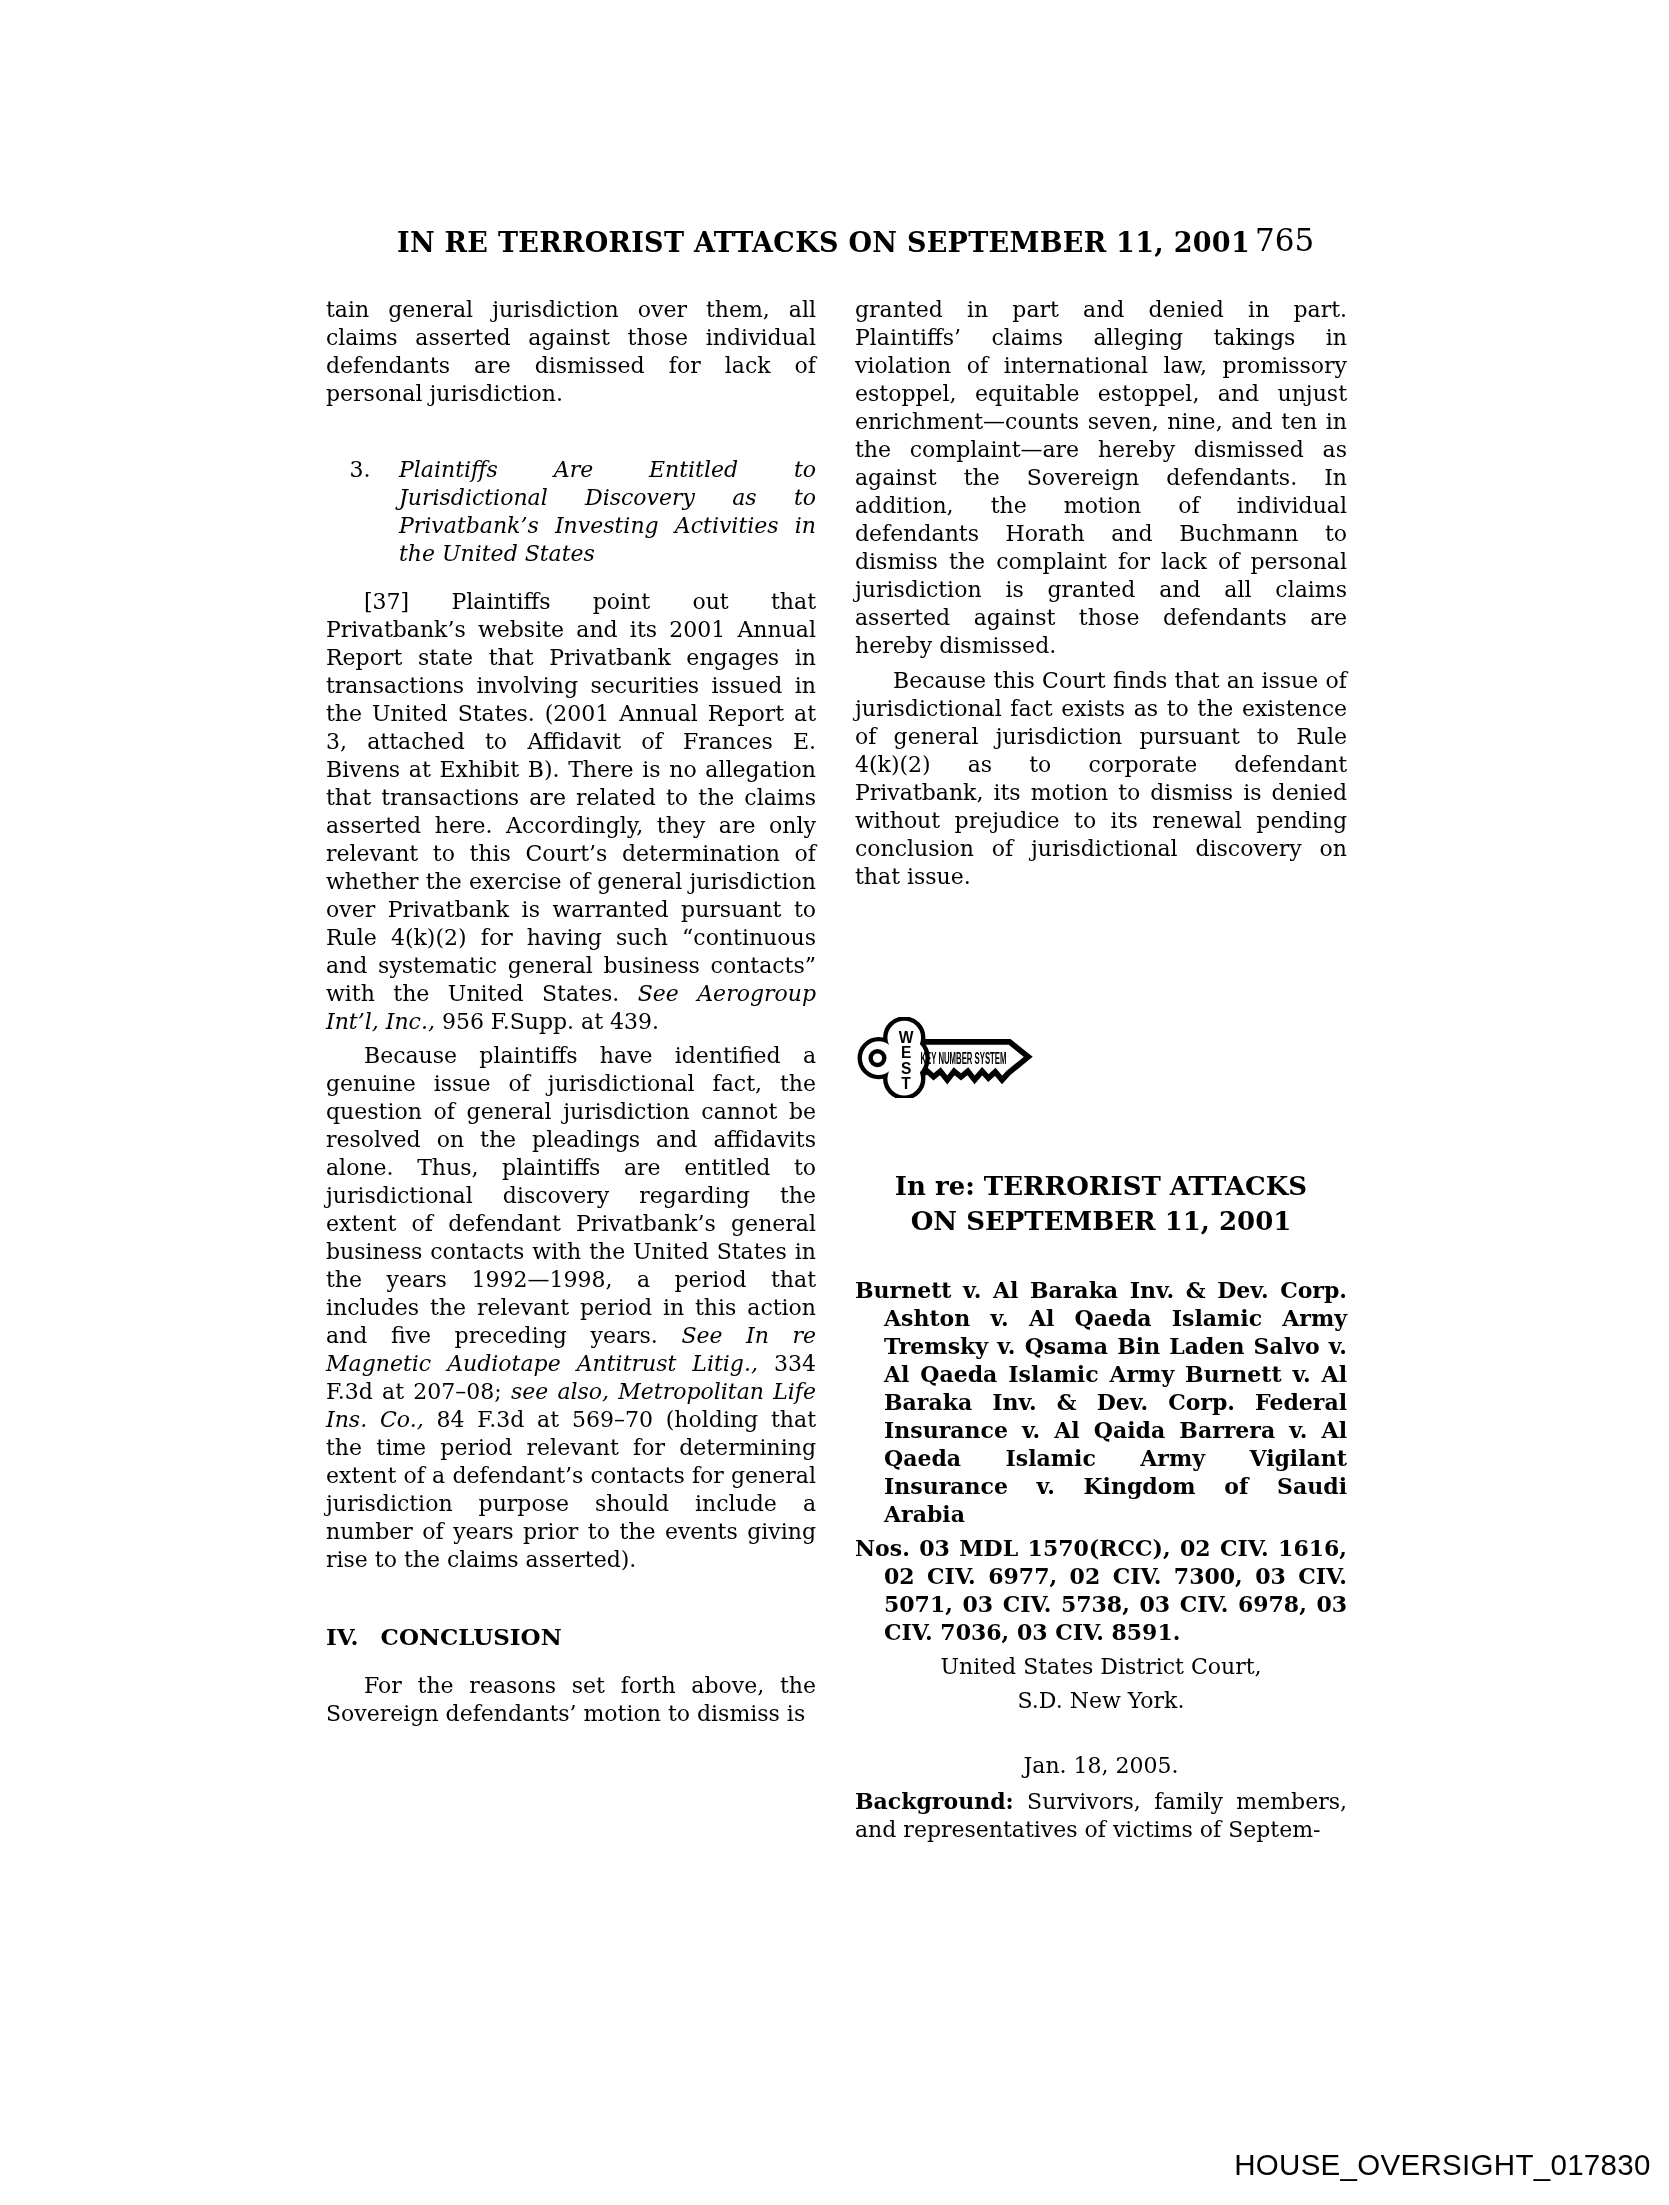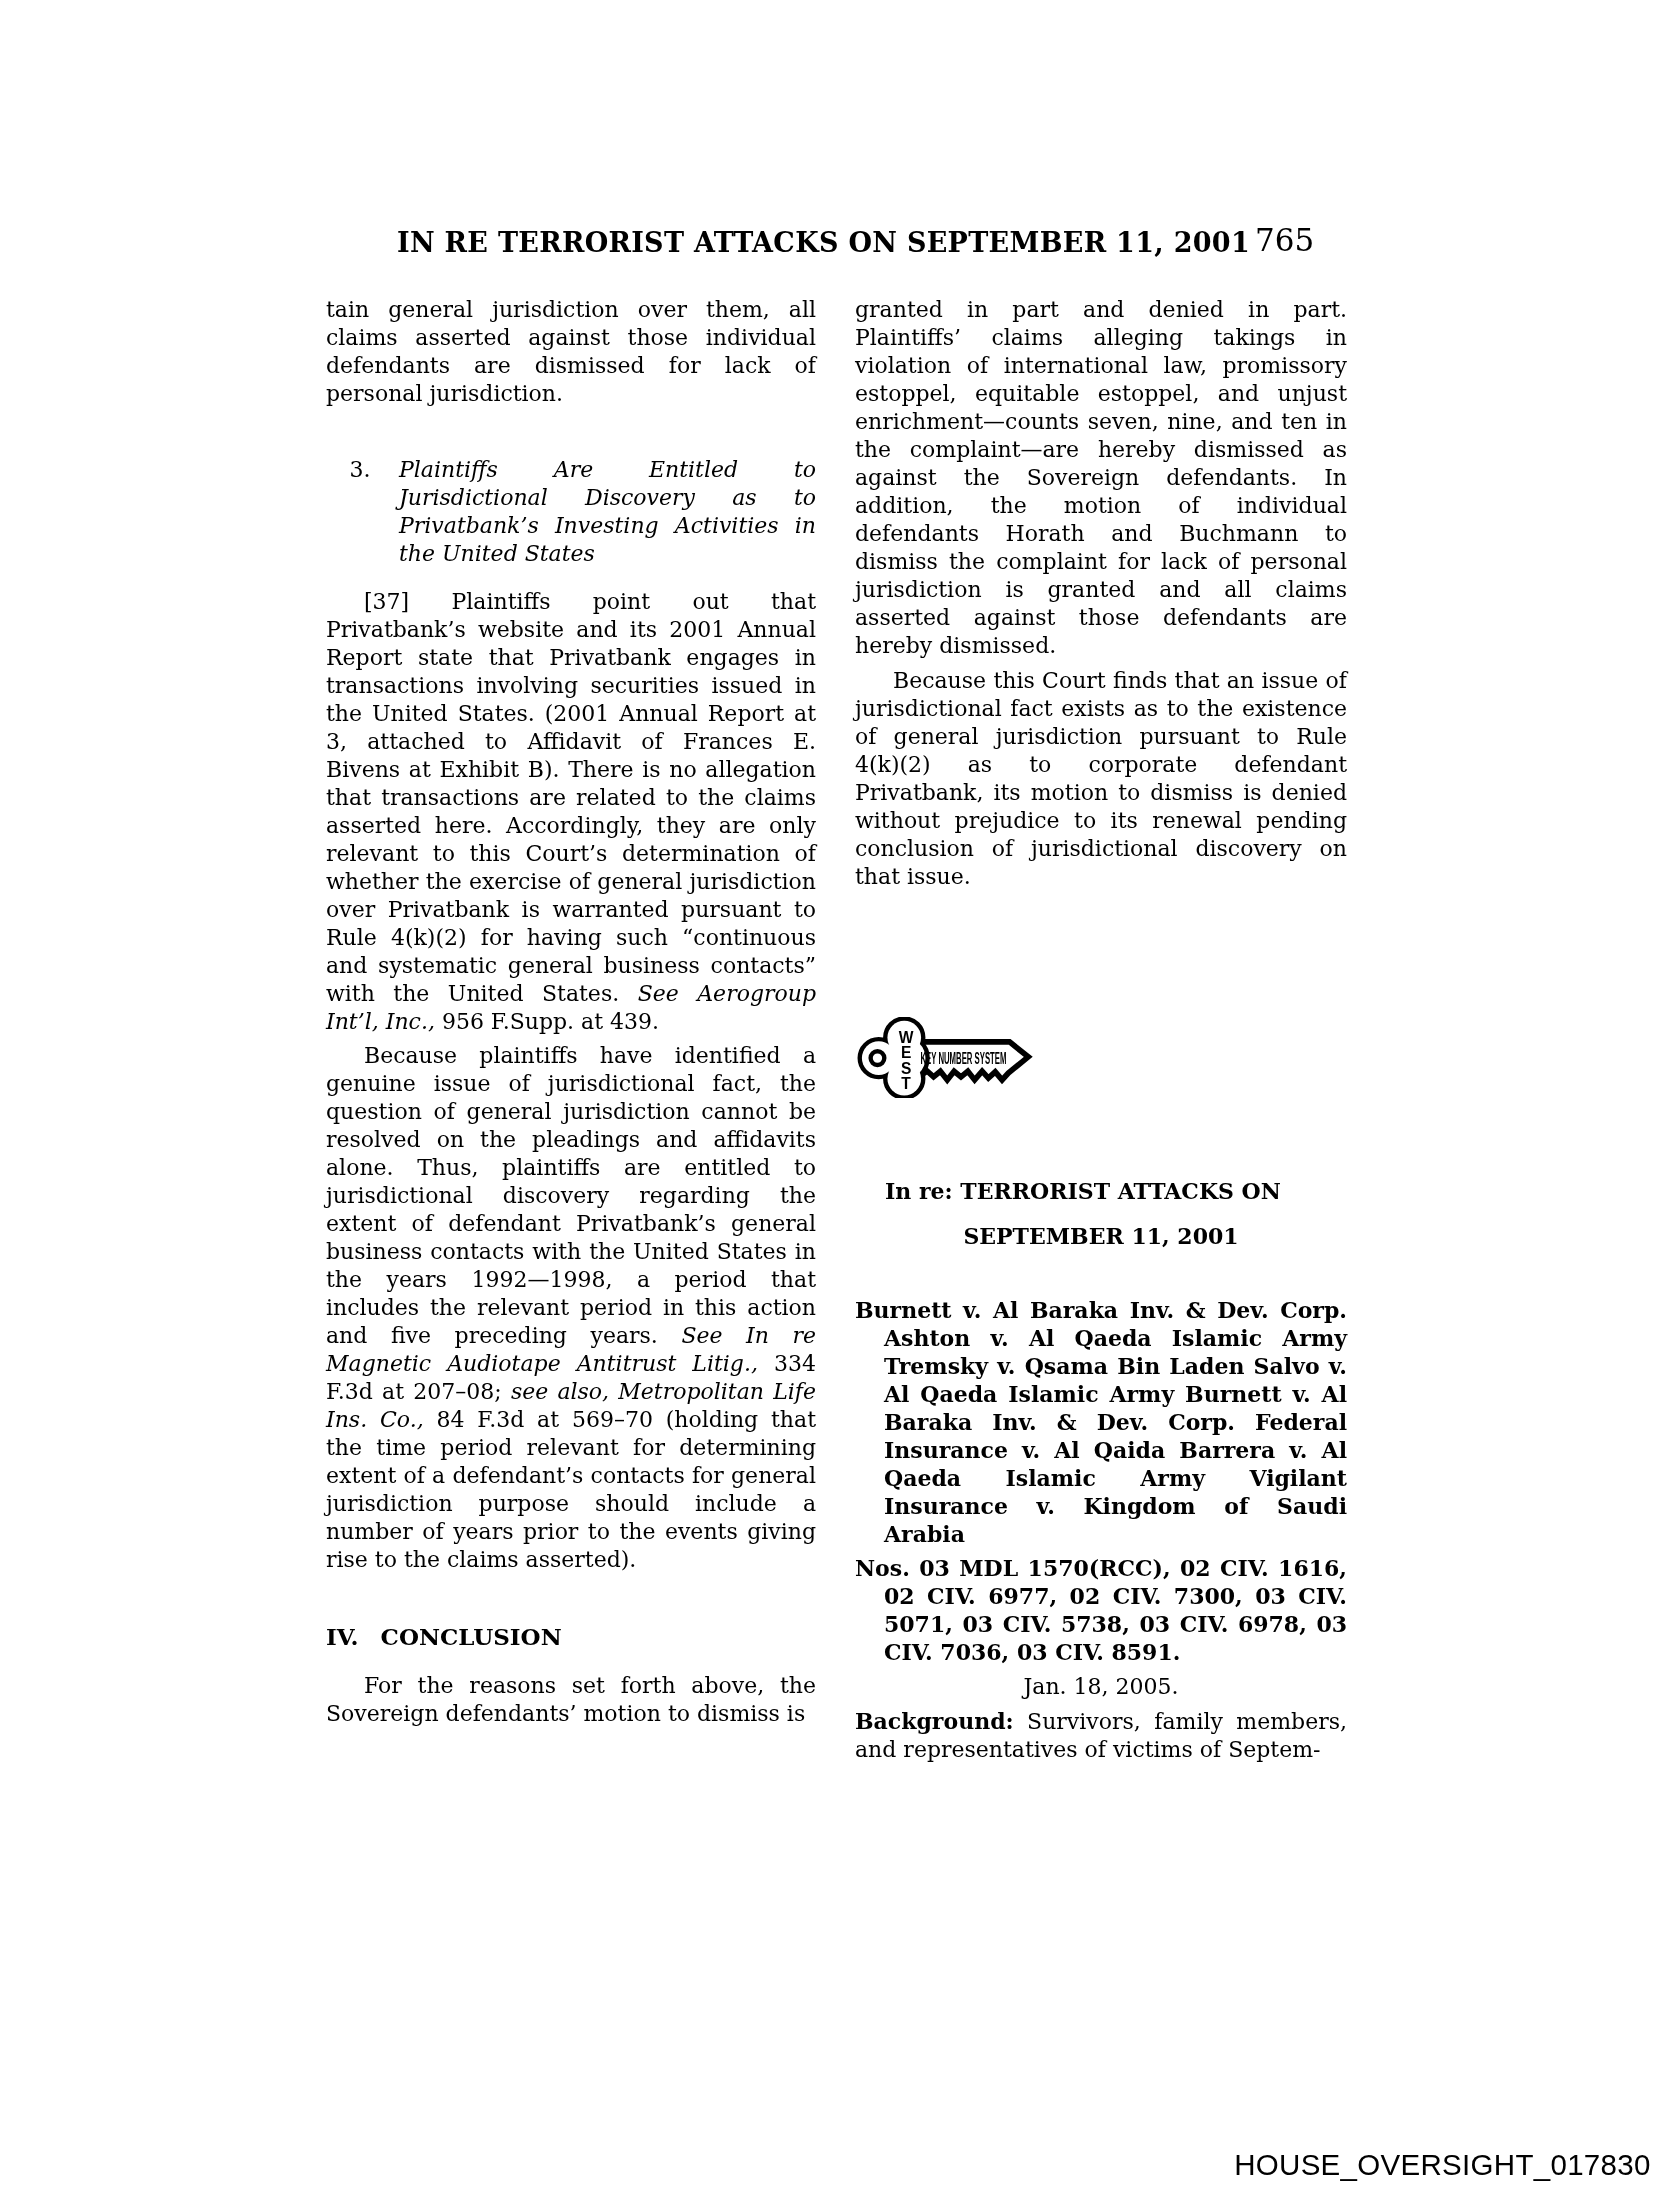--- a/index.html
+++ b/index.html
@@ -46,22 +46,22 @@
   
   .conc-heading{
     margin:48px 0 21px;font-weight:bold;font-size:23px;line-height:29px;
   }
   .conc-num{margin-right:22px;}
   
   .logo-wrap{margin:126px 0 64px;text-align:center;}
   .logo-wrap svg{display:inline-block;}
   .case-caption{
     width:432px;margin:0 auto 37px;
-    text-align:left;text-align-last:center;
-    font-weight:bold;font-size:22px;line-height:45px;
+    text-align:center;text-align-last:center;
+    font-weight:bold;font-size:26px;line-height:35px;
     hyphens:none;-webkit-hyphens:none;
   }
   .hang{
     font-weight:bold;
     padding-left:29px;text-indent:-29px;
   }
   .parties{margin:0 0 41px 0;}
   .docket{margin:0 0 37px 0;}
   .center-line{text-align:center;text-align-last:center;margin:0 0 5.2px 0;}
   .court-block{margin-bottom:37px;}
@@ -140,20 +140,24 @@
         <text class="key-label" x="105" y="75" font-size="27" fill="#000000" textLength="138" lengthAdjust="spacingAndGlyphs">KEY NUMBER SYSTEM</text>
       </svg>
     </div>
 
     <div class="case-caption">In re:  TERRORIST ATTACKS ON SEPTEMBER 11, 2001</div>
 
     <p class="hang parties">Burnett v. Al Baraka Inv. &amp; Dev. Corp. Ashton v. Al Qaeda Islamic Army Tremsky v. Qsama Bin Laden Salvo v. Al Qaeda Islamic Army Burnett v. Al Baraka Inv. &amp; Dev. Corp. Federal Insurance v. Al Qaida Barrera v. Al Qaeda Islamic Army Vigilant Insurance v. Kingdom of Saudi Arabia</p>
 
     <p class="hang docket">Nos. 03 MDL 1570(RCC), 02 CIV. 1616, 02 CIV. 6977, 02 CIV. 7300, 03 CIV. 5071, 03 CIV. 5738, 03 CIV. 6978, 03 CIV. 7036, 03 CIV. 8591.</p>
 
+    <div class="court-block">
+      <p class="center-line">United States District Court,</p>
+      <p class="center-line">S.D. New York.</p>
+    </div>
 
     <p class="center-line date-line">Jan. 18, 2005.</p>
 
     <p><span class="bg-label">Background:</span><span>  Survivors, family members, and representatives of victims of Septem-</span></p>
   </div>
 
   <div class="bates">HOUSE_OVERSIGHT_017830</div>
 </div>
 
 

